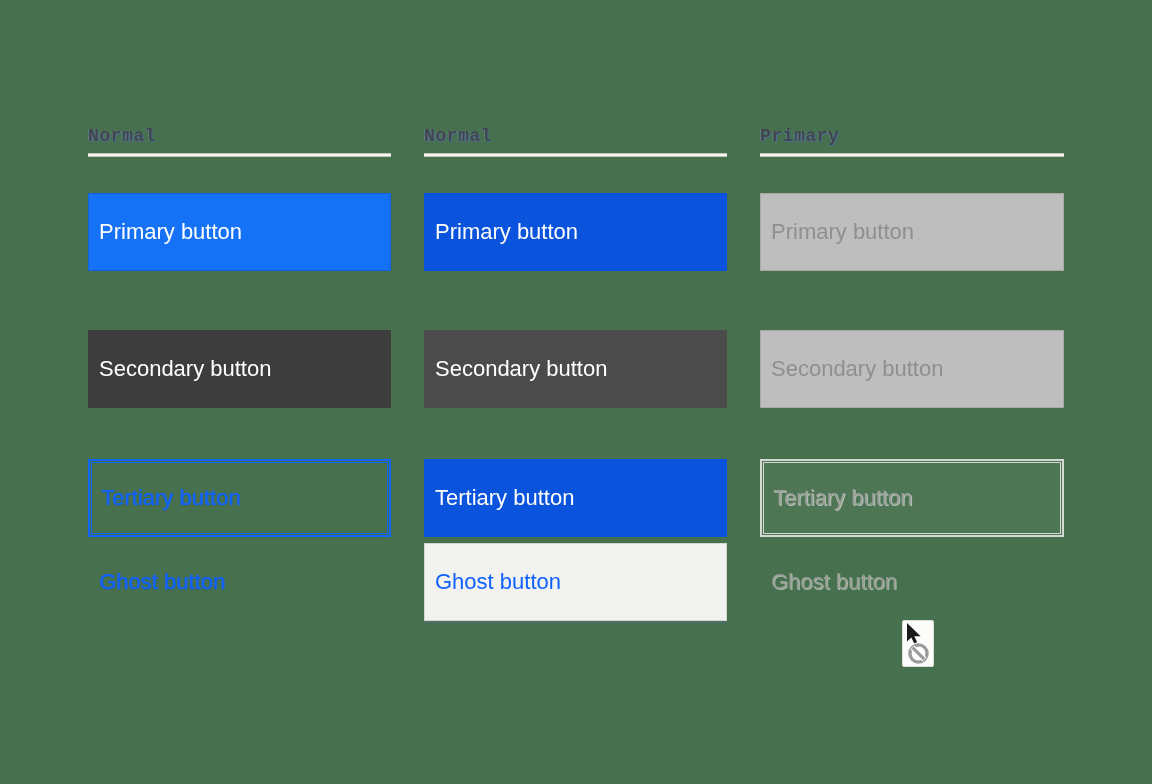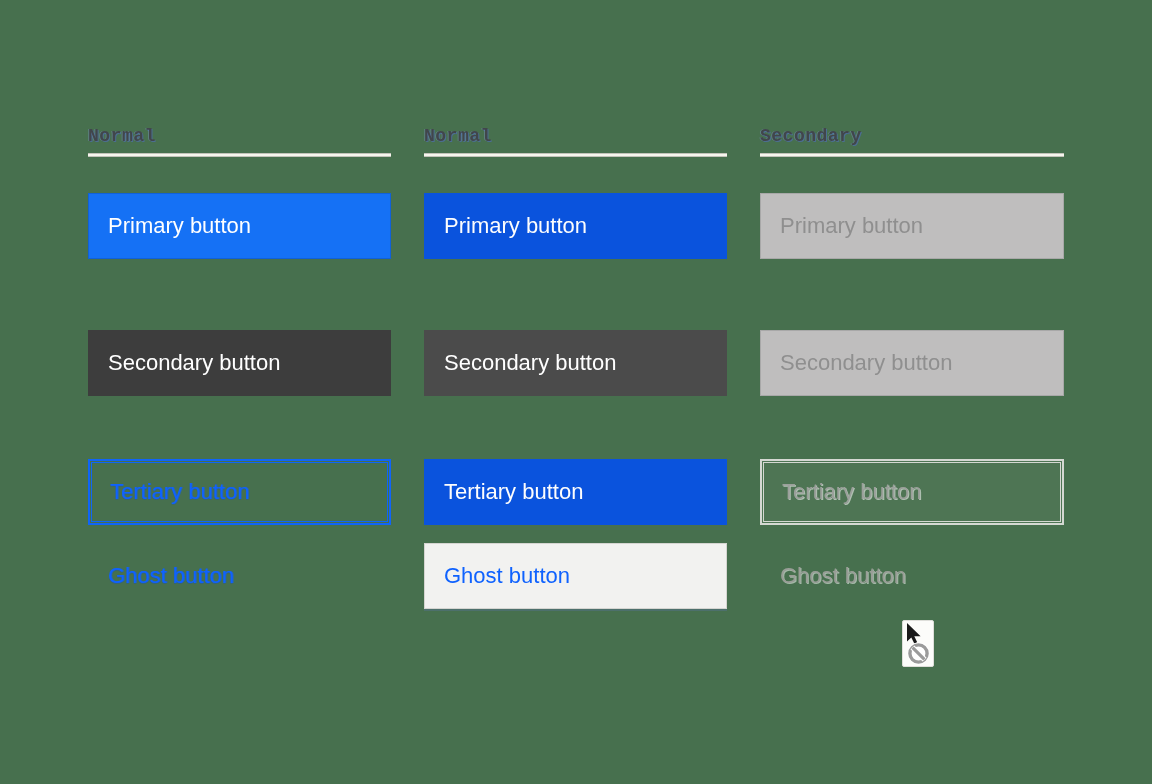--- a/index.html
+++ b/index.html
@@ -28,21 +28,21 @@
     background:#f6f6ee;
     border-top:1px solid #c3c3ba;
     border-bottom:1px solid #c3c3ba;
   }
 
   .row{position:absolute;left:0;right:0;height:78px;}
   .row-1{top:66px}.row-2{top:203px}.row-3{top:332px}.row-4{top:416px}
 
   .btn{
     box-sizing:border-box;display:flex;align-items:center;
-    width:100%;height:66px;padding:0 0 0 20px;
+    width:100%;height:78px;padding:0 0 0 11px;
     font-family:"Liberation Sans",sans-serif;font-size:22px;line-height:1;
     text-align:right;border:none;background:transparent;border-radius:0;
   }
 
   
   .primary-normal{background:#1571f5;color:#ffffff;box-shadow:inset 0 0 0 1px rgba(0,30,90,.18);}
   .primary-hover{background:#0a53dd;color:#fdfdfd;}
   
   .secondary-normal{background:#3d3d3d;color:#ffffff;}
   .secondary-hover{background:#4b4b4b;color:#ffffff;}
@@ -110,21 +110,21 @@
     </div>
     <div class="row row-3">
       <button class="btn tertiary-hover">Tertiary button</button>
     </div>
     <div class="row row-4">
       <button class="btn ghost-hover">Ghost button</button>
     </div>
   </div>
 
   <div class="col col-disabled">
-    <span class="col-title">Secondary</span>
+    <span class="col-title">Primary</span>
     <div class="col-underline"></div>
     <div class="row row-1">
       <button class="btn disabled-solid">Primary button</button>
     </div>
     <div class="row row-2">
       <button class="btn disabled-solid">Secondary button</button>
     </div>
     <div class="row row-3">
       <button class="btn tertiary-disabled">Tertiary button</button>
     </div>

